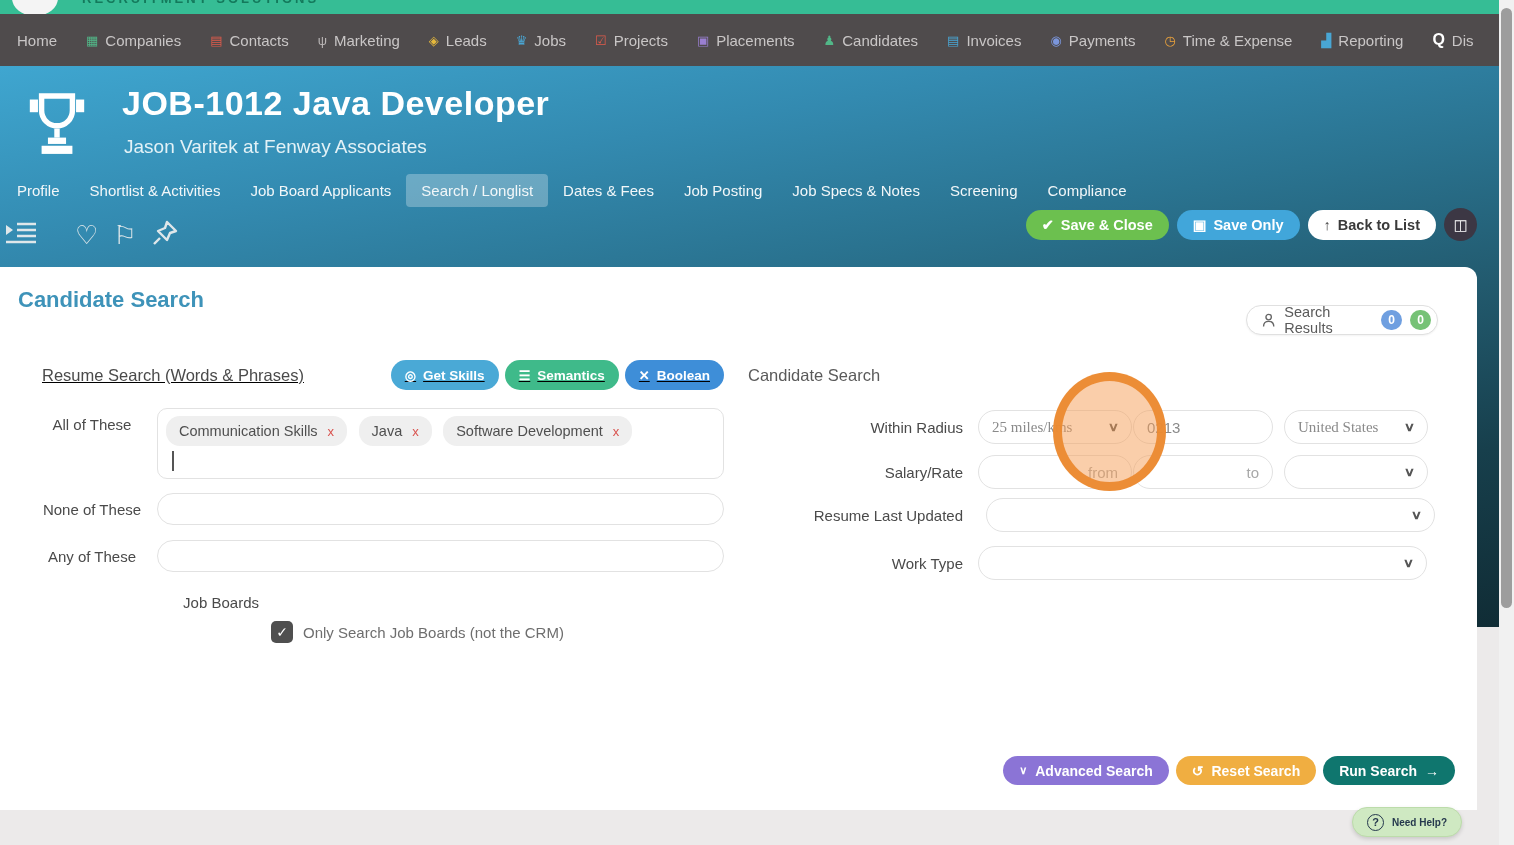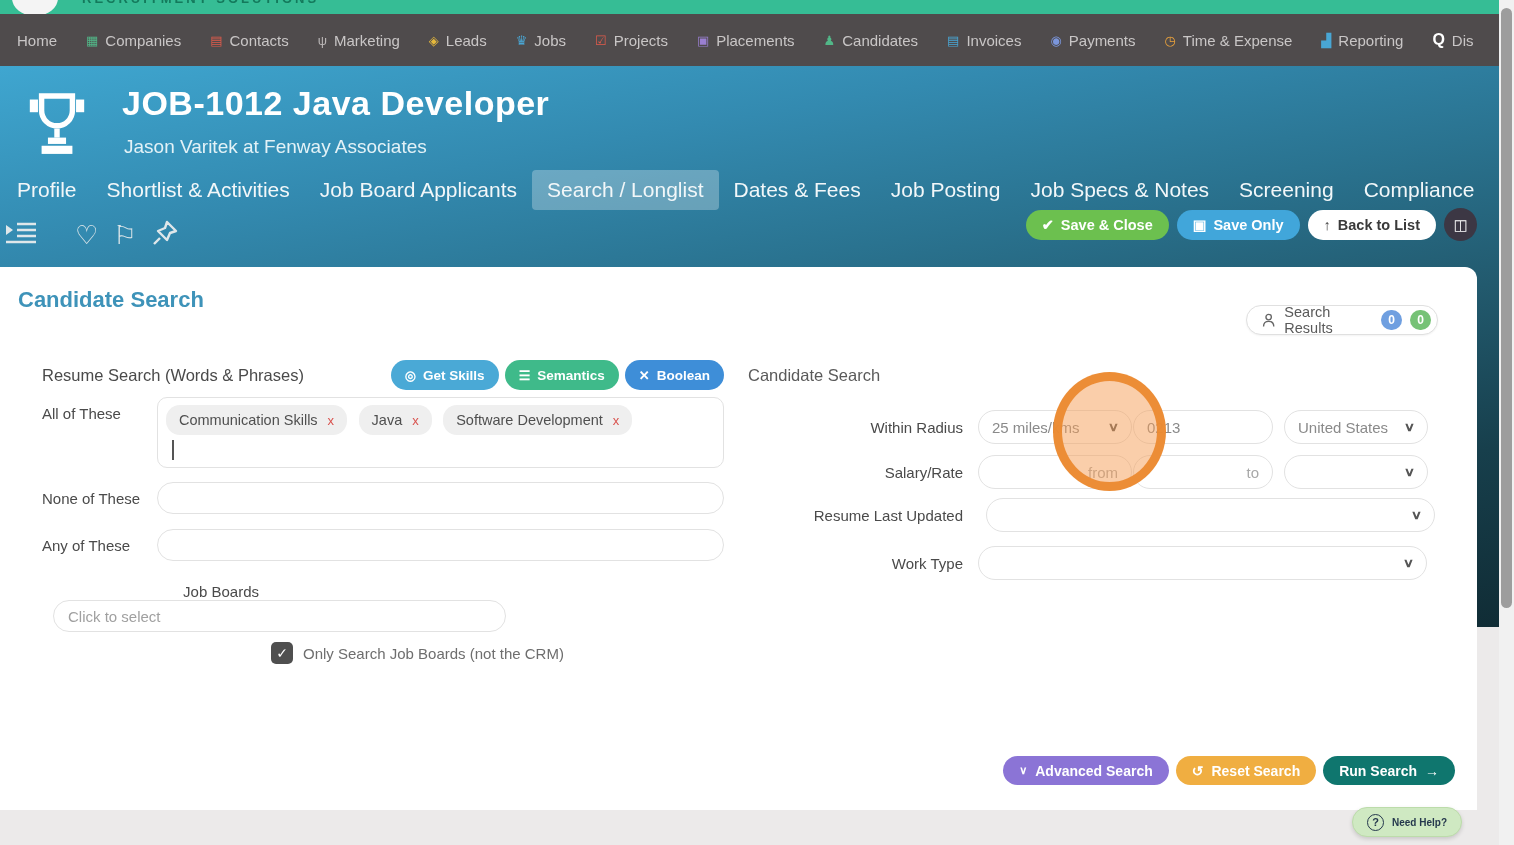--- a/index.html
+++ b/index.html
@@ -21,21 +21,21 @@
   .banner { position:absolute; left:0; top:66px; width:1514px; height:561px; z-index:1;
     background:linear-gradient(170deg,#3fa6d0 0%,#338ab0 22%,#2a7390 40%,#225a6e 58%,#173f4c 78%,#102c35 100%); }
   .page-bg { position:absolute; left:0; top:627px; width:1514px; height:218px; background:#eceaea; z-index:1; }
 
   .trophy { position:absolute; left:28px; top:88px; z-index:6; }
   .job-title { position:absolute; left:122px; top:84px; font-size:34px; font-weight:700; color:#ffffff; z-index:6; letter-spacing:0.5px; }
   .job-sub { position:absolute; left:124px; top:136px; font-size:19px; color:#e3f2f7; z-index:6; }
 
   
   .tabs { position:absolute; left:2px; top:173px; display:flex; align-items:center; height:34px; z-index:6; }
-  .tab { color:#f2f7f9; font-size:21px; padding:8px 15px; border-radius:4px; cursor:pointer; white-space:nowrap; }
+  .tab { color:#f2f7f9; font-size:15px; padding:8px 15px; border-radius:4px; cursor:pointer; white-space:nowrap; }
   .tab.active { background:rgba(255,255,255,0.28); }
 
   
   .tool-icons { position:absolute; left:4px; top:220px; display:flex; align-items:center; gap:15px; z-index:6; color:#dfe7ea; }
   .tool-icons .glyph { font-size:26px; line-height:1; cursor:pointer; }
   .hdr-buttons { position:absolute; right:37px; top:208px; display:flex; align-items:center; gap:8px; z-index:6; }
   .pill-btn { height:30px; border-radius:15px; display:flex; align-items:center; gap:7px; padding:0 16px; font-size:14.5px; font-weight:bold; color:#fff; cursor:pointer; border:none; }
   .btn-savec { background:#6cc04f; }
   .btn-saveo { background:#41a6da; }
   .btn-back { background:#ffffff; color:#3a3a3a; }
@@ -46,51 +46,51 @@
   .card-title { position:absolute; left:18px; top:20px; font-size:22px; font-weight:600; color:#3e93b9; }
 
   .search-results { position:absolute; left:1246px; top:38px; width:192px; height:30px; border:1px solid #e0e0e0; border-radius:15px; background:#fff; display:flex; align-items:center; gap:8px; padding:0 6px 0 14px; cursor:pointer; box-shadow:0 1px 2px rgba(0,0,0,0.05); }
   .search-results .sr-label { font-size:14.5px; color:#5a5a5a; }
   .badge { min-width:21px; height:20px; border-radius:10px; color:#fff; font-size:12px; font-weight:bold; display:flex; align-items:center; justify-content:center; padding:0 4px; }
   .badge.blue { background:#6f9fe0; }
   .badge.green { background:#76c276; }
 
   
   .left-col { position:absolute; left:42px; top:93px; width:682px; }
-  .rs-header { display:flex; align-items:center; justify-content:space-between; height:30px; margin-bottom:7px; }
+  .rs-header { display:flex; align-items:center; justify-content:space-between; height:30px; margin-bottom:18px;text-decoration:underline; }
   .rs-heading { font-size:16.5px; color:#4a4a4a; }
   .rs-btns { display:flex; gap:6px; }
   .chip-btn { height:30px; border-radius:15px; display:flex; align-items:center; gap:7px; padding:0 14px; color:#fff; font-size:13.5px; font-weight:bold; cursor:pointer; border:none; }
   .chip-skills { background:#4aa9d6; }
   .chip-sem { background:#3fba8a; }
   .chip-bool { background:#3e8ed8; }
   .chip-btn .cicon { font-size:13px; }
 
   .field-row { display:flex; margin-bottom:14px; }
-  .f-label { width:100px; text-align:left; font-size:15px; color:#4a4a4a; padding-top:8px; flex:none; }
+  .f-label { width:100px; text-align:center; font-size:15px; color:#4a4a4a; padding-top:8px; flex:none; }
   .tags-box { flex:1; margin-left:15px; min-height:65px; border:1px solid #e2e2e2; border-radius:10px; padding:7px 8px; }
   .tag { display:inline-flex; align-items:center; background:#efefef; border-radius:14px; height:28px; padding:15px 13px; font-size:14.5px; color:#4f4f4f; margin-right:7px; cursor:default; }
   .tag .tx { color:#d9534f; font-size:13px; margin-left:10px; cursor:pointer; }
   .caret { width:1.5px; height:20px; background:#555; margin:5px 0 0 6px; }
   .pill-input { flex:1; margin-left:15px; height:32px; border:1px solid #e2e2e2; border-radius:16px; padding:0 14px; font-size:15px; color:#555; outline:none; font-family:"Liberation Sans",sans-serif; }
   .pill-input::placeholder { color:#a0a0a0; }
   .jb-label { width:217px; text-align:right; font-size:15px; color:#4a4a4a; padding-top:8px; flex:none; }
   .jb-input { width:453px; flex:none; margin-left:11px; height:32px; border:1px solid #e2e2e2; border-radius:16px; padding:0 14px; font-size:15px; color:#555; outline:none; font-family:"Liberation Sans",sans-serif; }
   .jb-input::placeholder { color:#a0a0a0; }
   .check-row { display:flex; align-items:center; gap:10px; margin-left:229px; margin-top:-2px; }
   .checkbox { width:22px; height:22px; background:#4f4f4f; border-radius:5px; color:#fff; font-size:14px; display:flex; align-items:center; justify-content:center; cursor:pointer; }
   .check-label { font-size:15px; color:#6e6e6e; }
 
   
   .right-col { position:absolute; left:748px; top:93px; width:707px; }
   .cs-heading { font-size:16.5px; color:#5a5a5a; height:30px; line-height:30px; margin-bottom:20px; }
   .c-row { display:flex; align-items:center; margin-bottom:11px; }
   .c-label { width:215px; text-align:right; font-size:15px; color:#4a4a4a; flex:none; padding-right:0; }
   .ctrl { height:34px; border:1px solid #e2e2e2; border-radius:17px; background:#fff; display:flex; align-items:center; font-size:15px; color:#8a8a8a; padding:0 13px; }
-  .sel { justify-content:space-between; cursor:pointer; }
+  .sel { justify-content:space-between; cursor:pointer;font-family:Liberation Serif, serif; }
   .chev { color:#555; font-size:12px; font-weight:bold; transform:scaleX(1.3); }
   .w-unit { width:154px; margin-left:15px; }
   .w-post { width:140px; margin-left:1px; }
   .w-country { width:144px; margin-left:11px; }
   .inp { outline:none; font-family:"Liberation Sans",sans-serif; }
   .inp::placeholder { color:#a8a8a8; }
   .ta-right { text-align:right; }
   .w-full { width:449px; margin-left:15px; }
   .cs-buttons { position:absolute; left:0; top:396px; width:707px; display:flex; justify-content:flex-end; gap:7px; }
   .act-btn { height:29px; border-radius:15px; display:flex; align-items:center; gap:8px; padding:0 16px; font-size:14px; font-weight:bold; color:#fff; cursor:pointer; border:none; }
@@ -298,21 +298,20 @@
         <input class="pill-input" value="" style="">
       </div>
 
       <div class="field-row">
         <div class="f-label">Any of These</div>
         <input class="pill-input" value="" style="">
       </div>
 
       <div class="field-row" style="margin-bottom:12px;flex-direction:column;">
         <div class="jb-label">Job Boards</div>
-        <input class="jb-input" placeholder="Click to select" style="">
       </div>
 
       <div class="check-row">
         <div class="checkbox">
             <span>✓</span>
           </div>
         <div class="check-label">Only Search Job Boards (not the CRM)</div>
       </div>
     </div>
 

